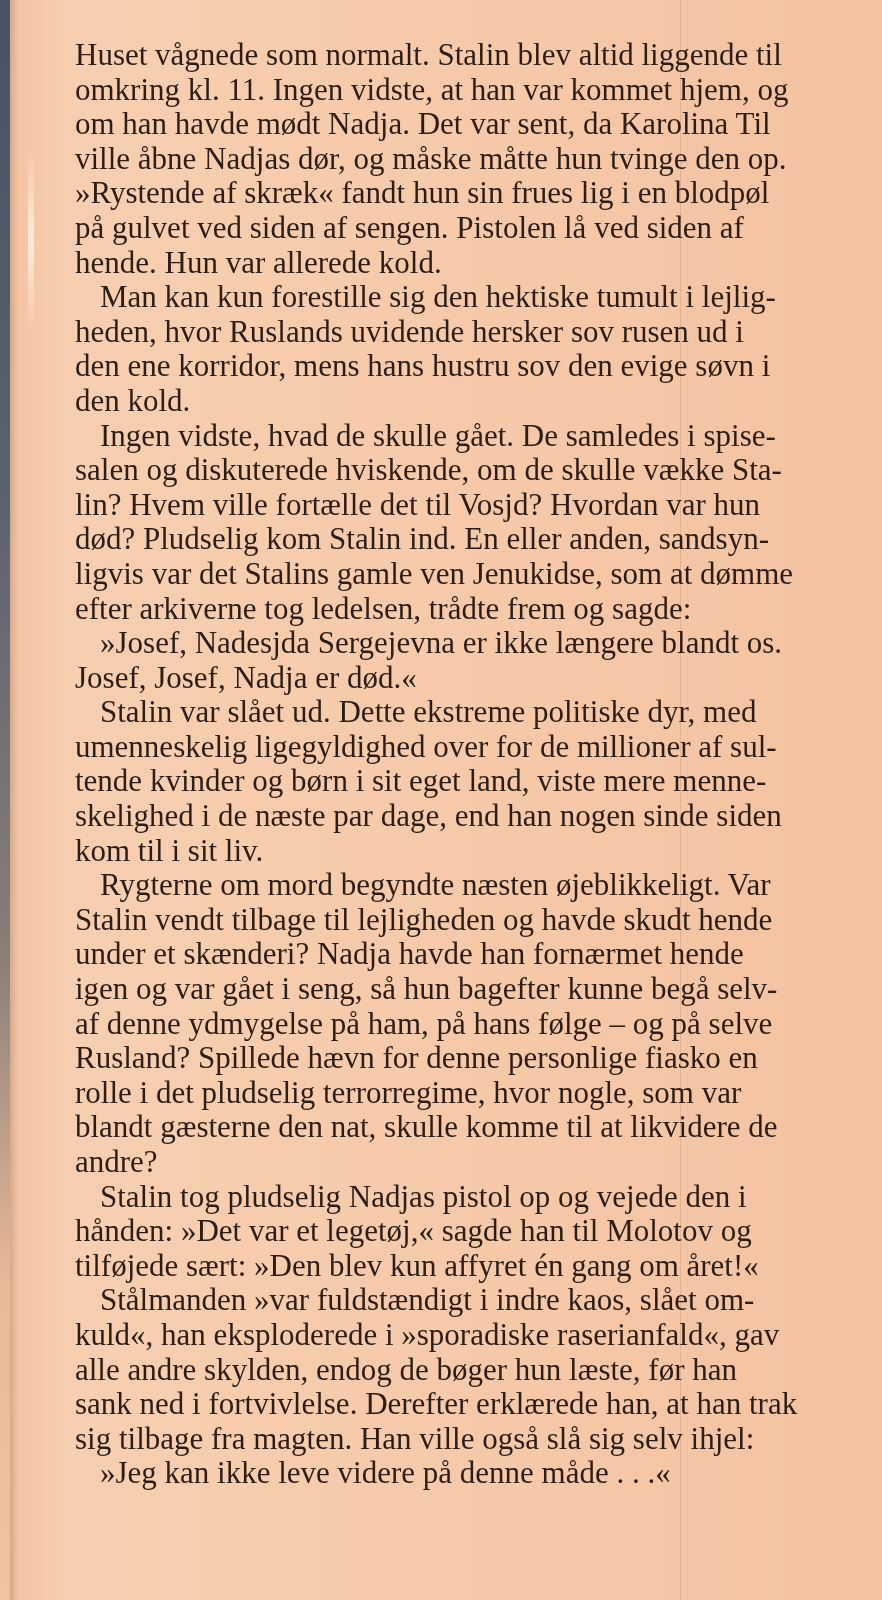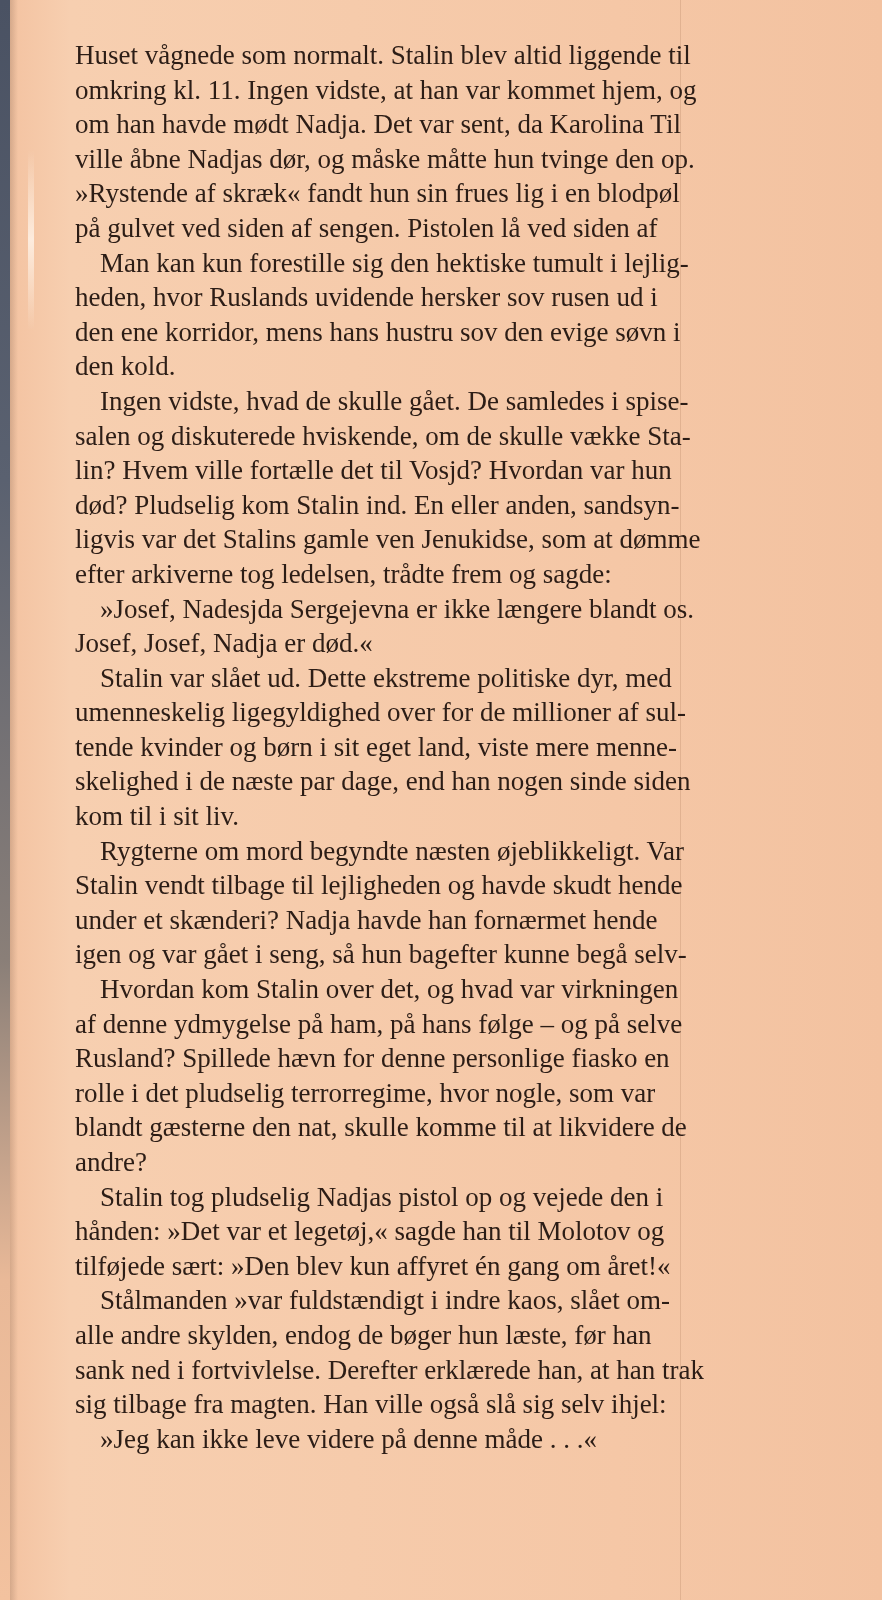--- a/index.html
+++ b/index.html
@@ -42,21 +42,21 @@
     left: 680px; top: 0;
     width: 1px; height: 1600px;
     background: rgba(190,140,110,0.35);
   }
   .text-block {
     position: absolute;
     left: 75px;
     top: 38px;
     width: 542px;
     font-family: "Liberation Serif", "DejaVu Serif", serif;
-    font-size: 27px;
+    font-size: 31px;
     line-height: 34.6px;
     color: #2c1d16;
     text-align: justify;
   }
   .line {
     display: block;
     white-space: nowrap;
     text-align-last: justify;
     text-align: justify;
     height: 34.6px;
@@ -72,20 +72,21 @@
   <div class="binding-edge"></div>
   <div class="highlight"></div>
   <div class="fold"></div>
   <div class="text-block" id="text-block">
       <span class="line">Huset vågnede som normalt. Stalin blev altid liggende til</span>
       <span class="line">omkring kl. 11. Ingen vidste, at han var kommet hjem, og</span>
       <span class="line">om han havde mødt Nadja. Det var sent, da Karolina Til</span>
       <span class="line">ville åbne Nadjas dør, og måske måtte hun tvinge den op.</span>
       <span class="line">»Rystende af skræk« fandt hun sin frues lig i en blodpøl</span>
       <span class="line">på gulvet ved siden af sengen. Pistolen lå ved siden af</span>
+      <span class="line last">hende. Hun var allerede kold.</span>
       <span class="line indent">Man kan kun forestille sig den hektiske tumult i lejlig-</span>
       <span class="line">heden, hvor Ruslands uvidende hersker sov rusen ud i</span>
       <span class="line">den ene korridor, mens hans hustru sov den evige søvn i</span>
       <span class="line last">den kold.</span>
       <span class="line indent">Ingen vidste, hvad de skulle gået. De samledes i spise-</span>
       <span class="line">salen og diskuterede hviskende, om de skulle vække Sta-</span>
       <span class="line">lin? Hvem ville fortælle det til Vosjd? Hvordan var hun</span>
       <span class="line">død? Pludselig kom Stalin ind. En eller anden, sandsyn-</span>
       <span class="line">ligvis var det Stalins gamle ven Jenukidse, som at dømme</span>
       <span class="line last">efter arkiverne tog ledelsen, trådte frem og sagde:</span>
@@ -93,28 +94,28 @@
       <span class="line last">Josef, Josef, Nadja er død.«</span>
       <span class="line indent">Stalin var slået ud. Dette ekstreme politiske dyr, med</span>
       <span class="line">umenneskelig ligegyldighed over for de millioner af sul-</span>
       <span class="line">tende kvinder og børn i sit eget land, viste mere menne-</span>
       <span class="line">skelighed i de næste par dage, end han nogen sinde siden</span>
       <span class="line last">kom til i sit liv.</span>
       <span class="line indent">Rygterne om mord begyndte næsten øjeblikkeligt. Var</span>
       <span class="line">Stalin vendt tilbage til lejligheden og havde skudt hende</span>
       <span class="line">under et skænderi? Nadja havde han fornærmet hende</span>
       <span class="line">igen og var gået i seng, så hun bagefter kunne begå selv-</span>
-      <span class="line indent">Hvordan kom Stalin over det, og hvad var virkningen</span>
       <span class="line">af denne ydmygelse på ham, på hans følge – og på selve</span>
       <span class="line">Rusland? Spillede hævn for denne personlige fiasko en</span>
       <span class="line">rolle i det pludselig terrorregime, hvor nogle, som var</span>
       <span class="line">blandt gæsterne den nat, skulle komme til at likvidere de</span>
       <span class="line last">andre?</span>
       <span class="line indent">Stalin tog pludselig Nadjas pistol op og vejede den i</span>
       <span class="line">hånden: »Det var et legetøj,« sagde han til Molotov og</span>
       <span class="line last">tilføjede sært: »Den blev kun affyret én gang om året!«</span>
       <span class="line indent">Stålmanden »var fuldstændigt i indre kaos, slået om-</span>
+      <span class="line">kuld«, han eksploderede i »sporadiske raserianfald«, gav</span>
       <span class="line">alle andre skylden, endog de bøger hun læste, før han</span>
       <span class="line">sank ned i fortvivlelse. Derefter erklærede han, at han trak</span>
       <span class="line last">sig tilbage fra magten. Han ville også slå sig selv ihjel:</span>
       <span class="line indent last">»Jeg kan ikke leve videre på denne måde . . .«</span>
     </div>
 </div>
 
 </body></html>

